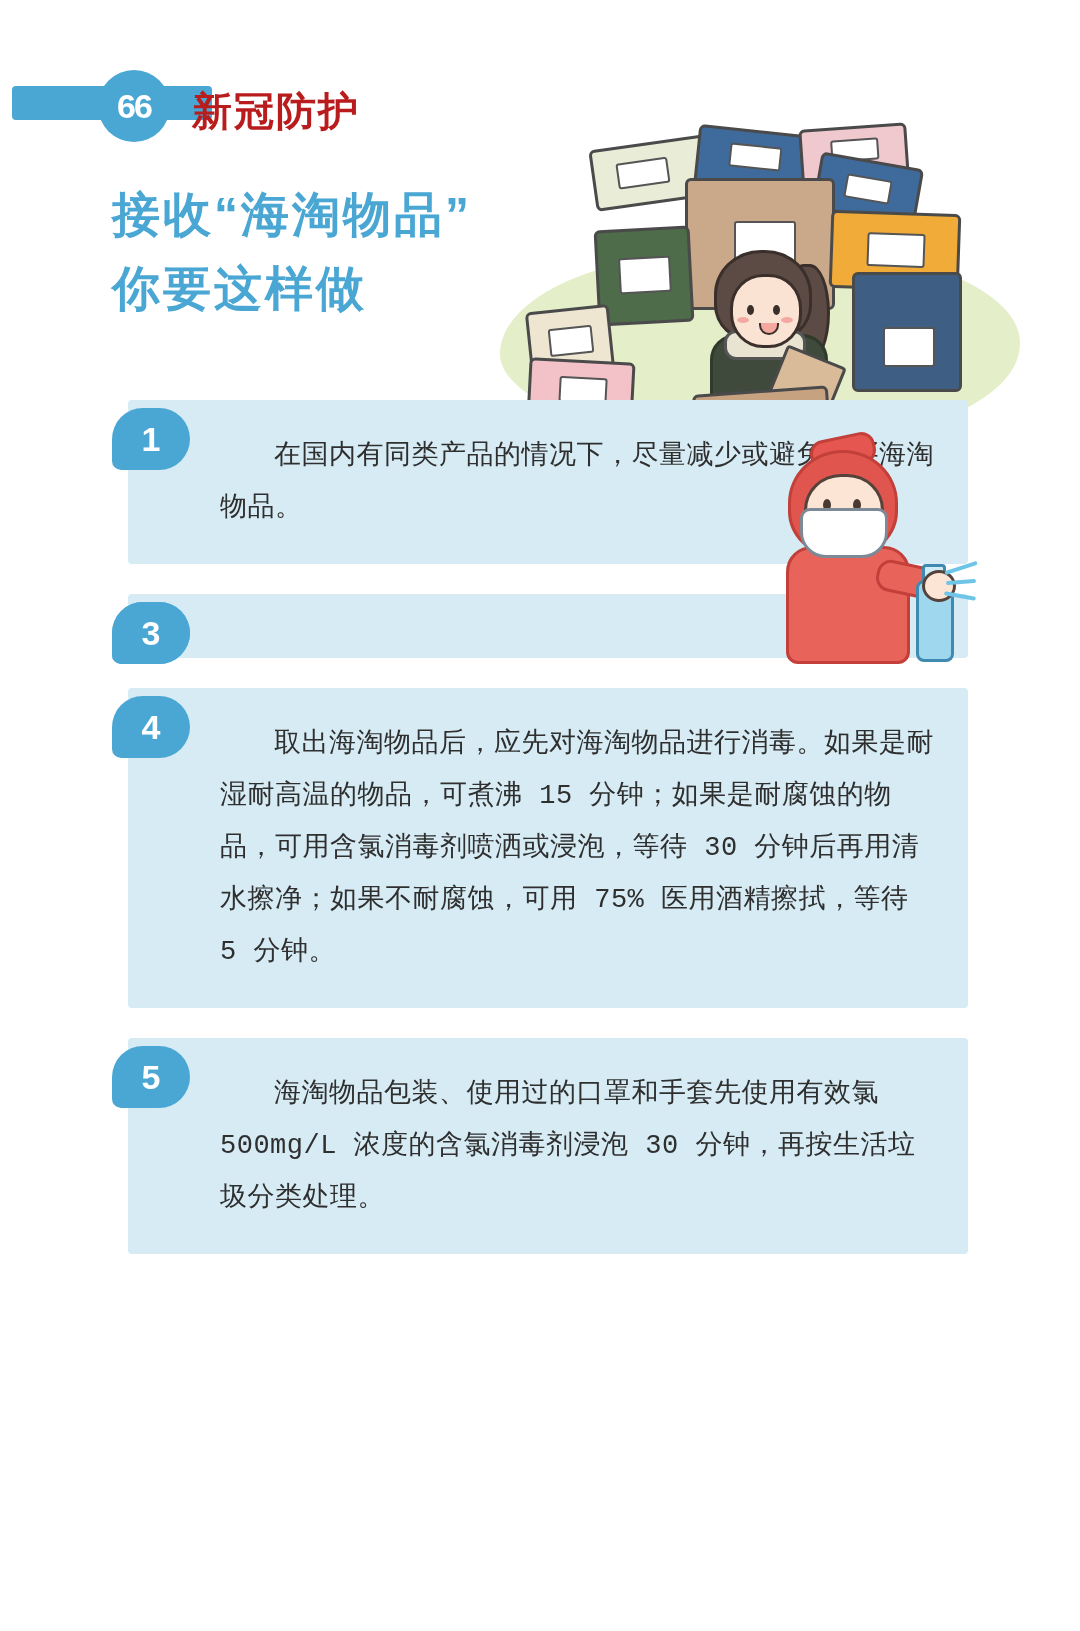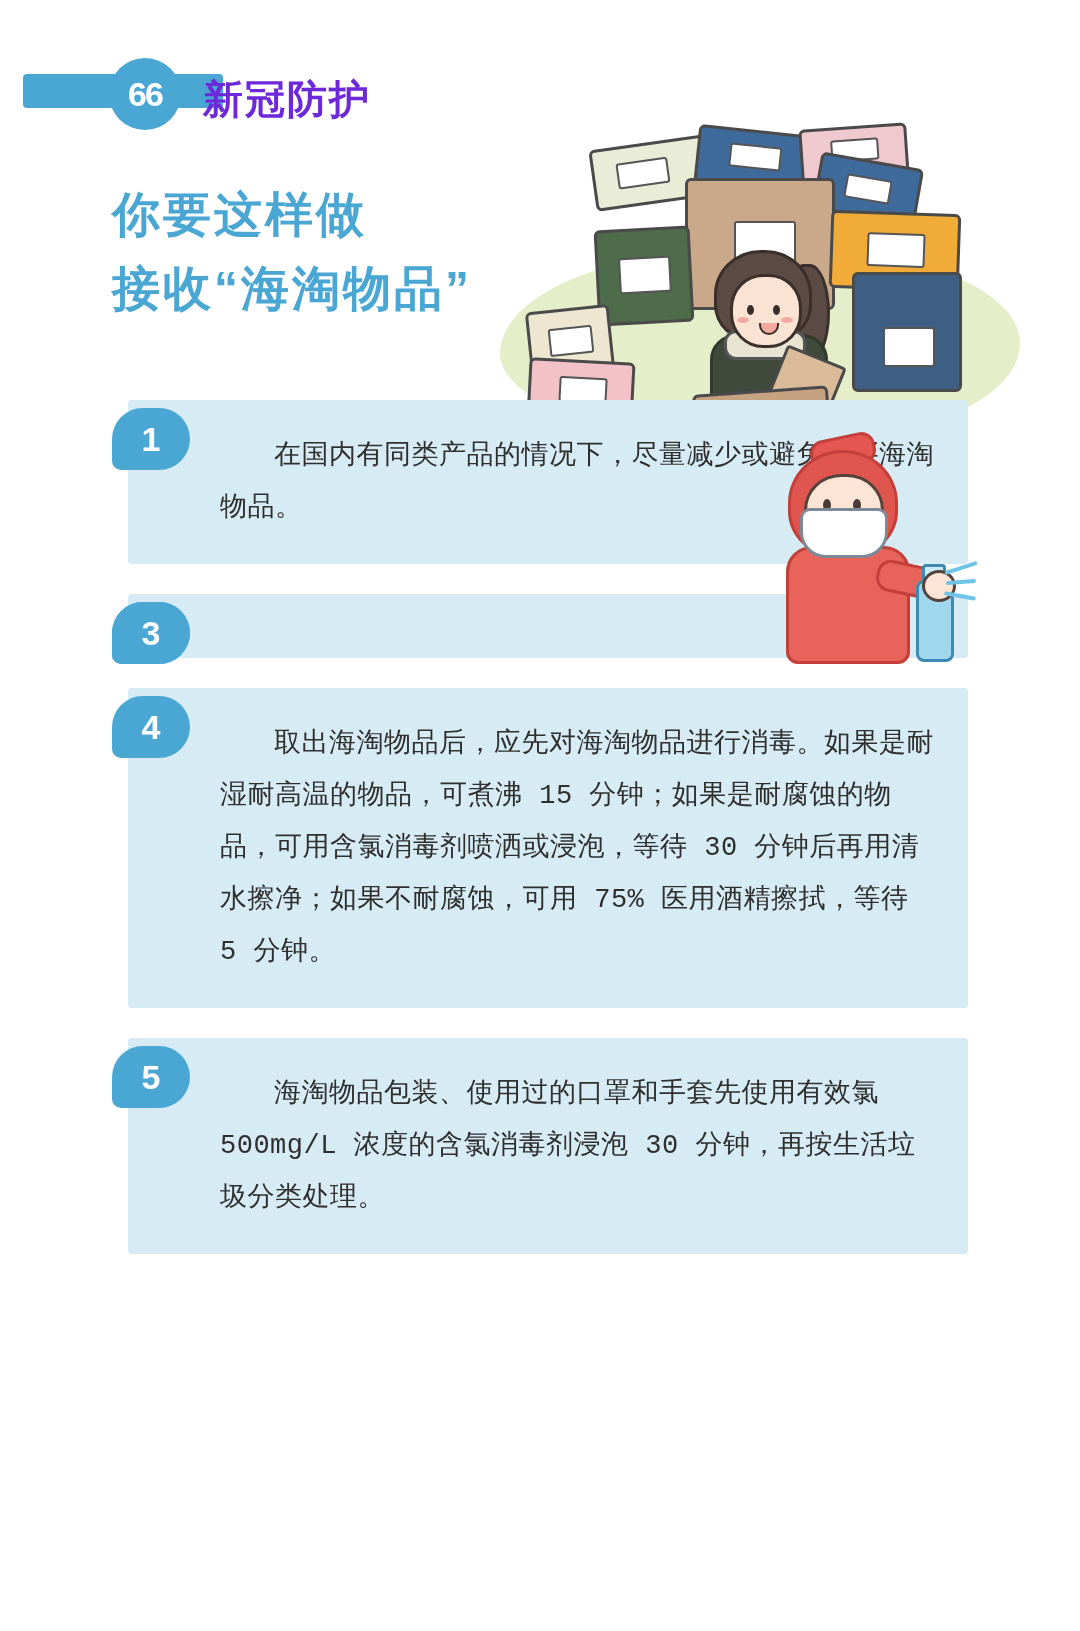--- a/index.html
+++ b/index.html
@@ -12,25 +12,24 @@
     height: 1631px;
     position: relative;
     overflow: hidden;
     font-family: "Liberation Sans", "DejaVu Sans", sans-serif;
     color: #2b2b2b;
   }
 
   
   .header {
     position: absolute;
-    top: 58px;
+    top: 70px;
     left: 0;
     width: 520px;
     height: 72px;
-    margin-left: 11px;
   }
   .header-bar {
     position: absolute;
     top: 16px;
     left: 12px;
     width: 200px;
     height: 34px;
     background: #4aa7d4;
     border-radius: 4px;
   }
@@ -49,21 +48,21 @@
     align-items: center;
     justify-content: center;
     letter-spacing: -2px;
   }
   .header-title {
     position: absolute;
     top: 14px;
     left: 192px;
     font-size: 40px;
     font-weight: bold;
-    color: #6d28d9;
+    color: #b91c1c;
     letter-spacing: 2px;
     white-space: nowrap;
   }
 
   
   .main-title {
     position: absolute;
     top: 178px;
     left: 112px;
     width: 520px;
@@ -205,22 +204,22 @@
 </head>
 <body>
 
 <div class="header">
   <div class="header-bar"></div>
   <div class="header-circle">66</div>
   <div class="header-title">新冠防护</div>
 </div>
 
 <div class="main-title">
+  <div>接收“海淘物品”</div>
   <div>你要这样做</div>
-  <div>接收“海淘物品”</div>
 </div>
 
 <div class="hero">
   <div class="hero-blob"></div>
 
   <div class="box b1">
       <div class="label"></div>
     </div>
   <div class="box b2">
       <div class="label"></div>

